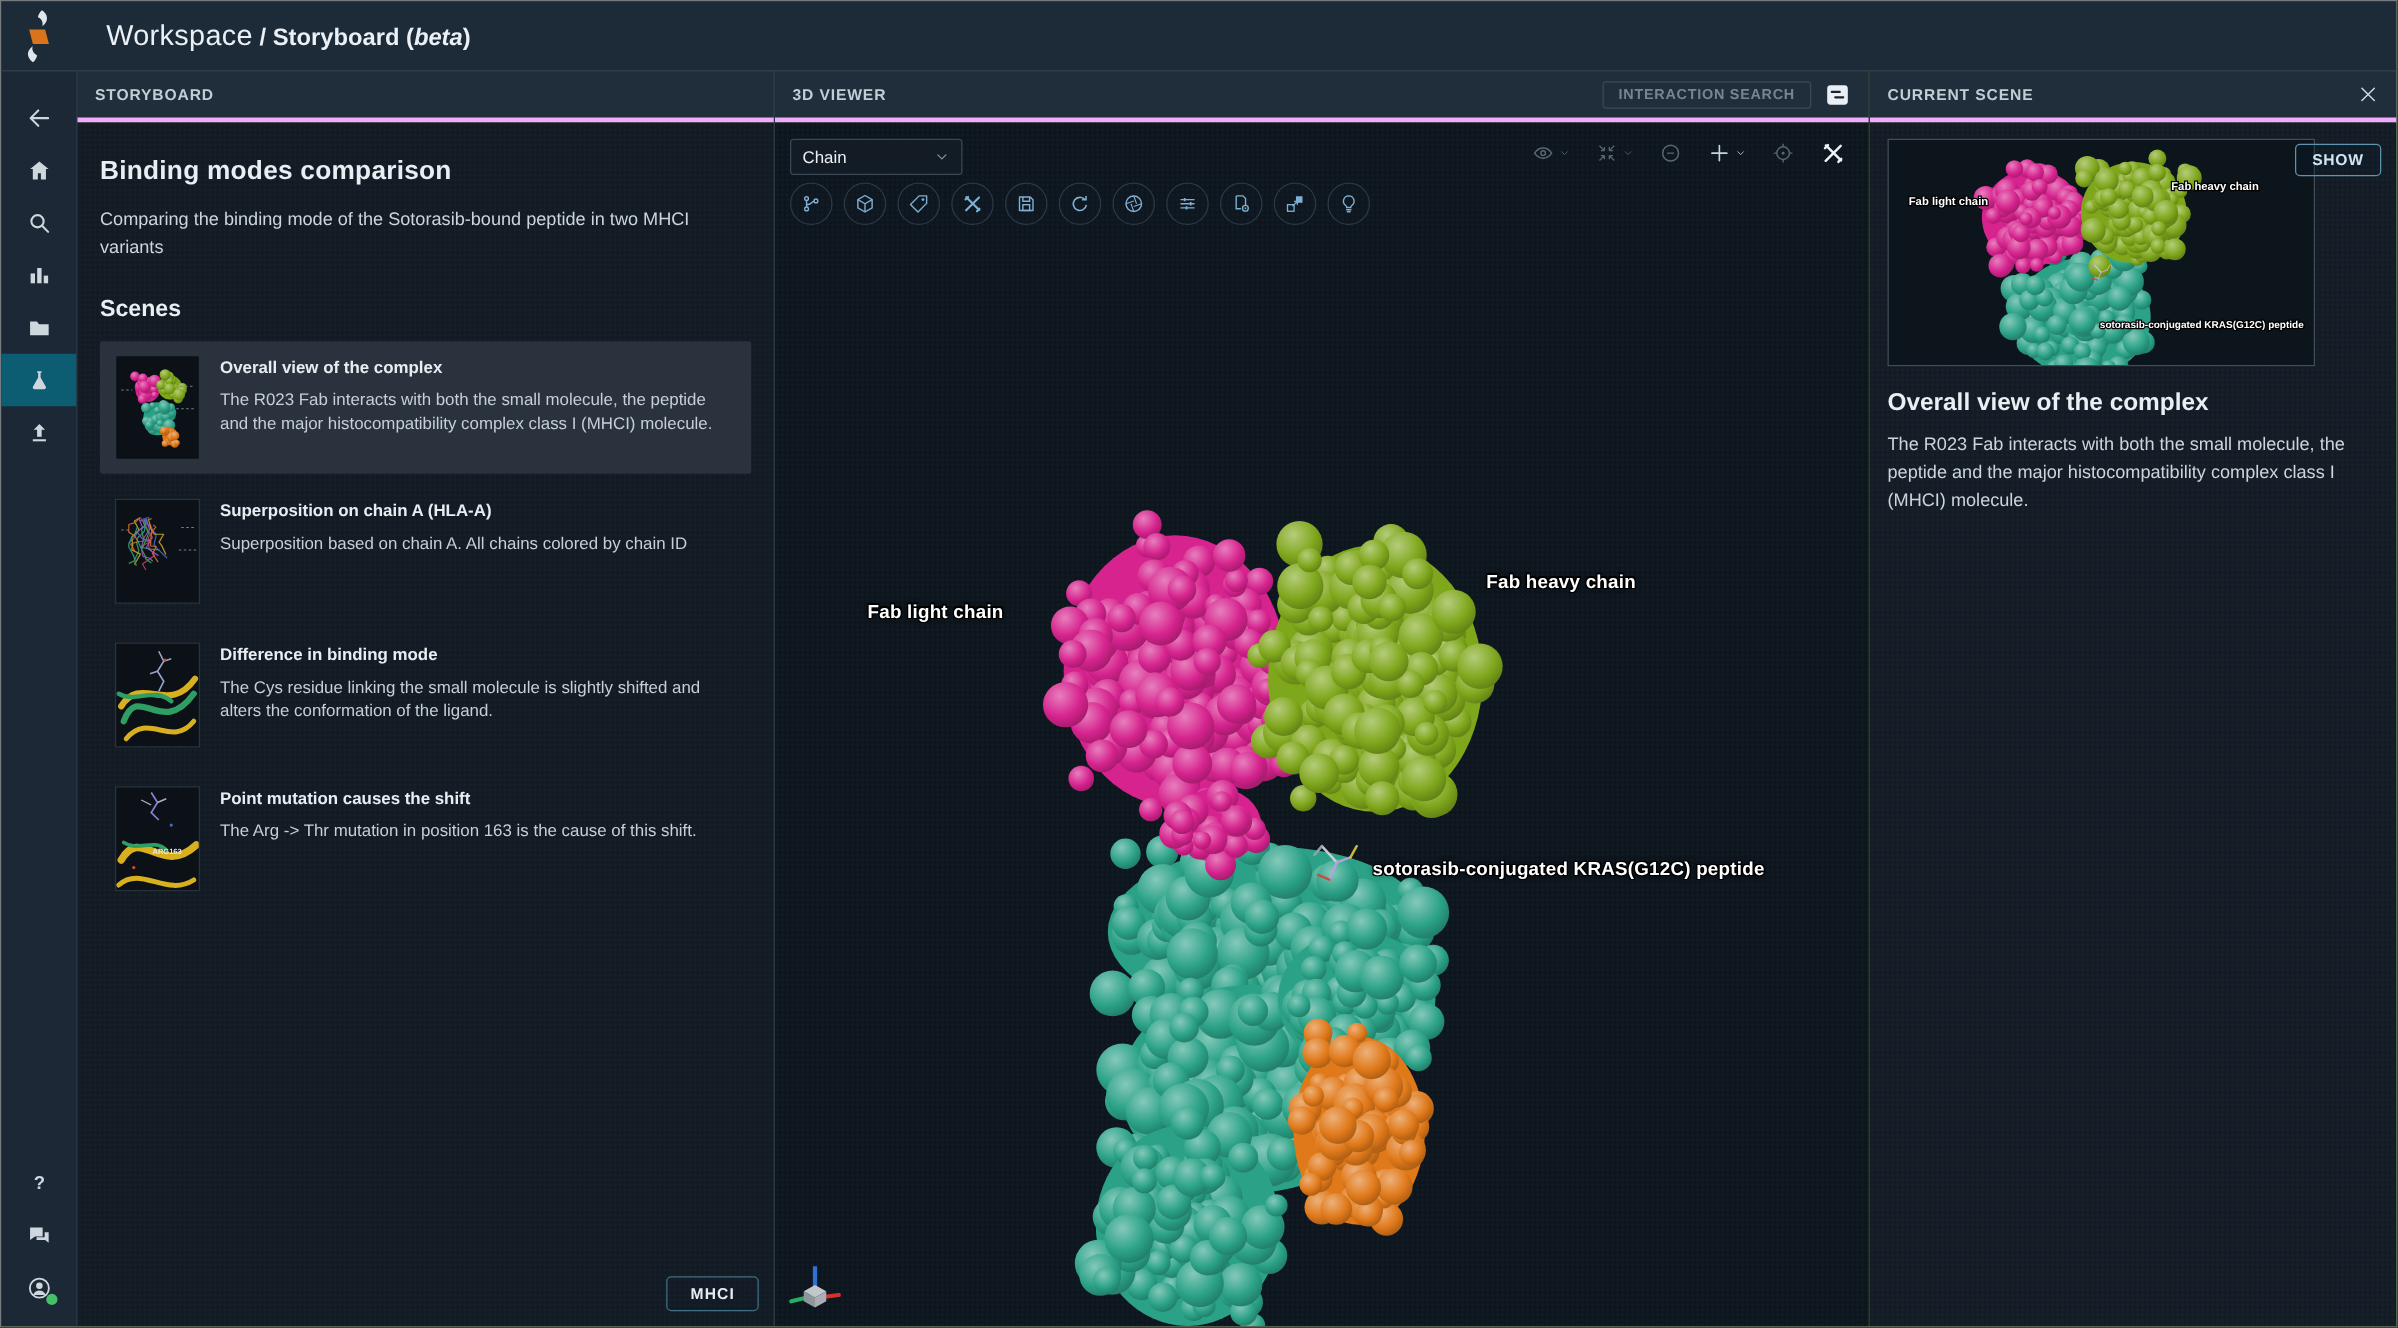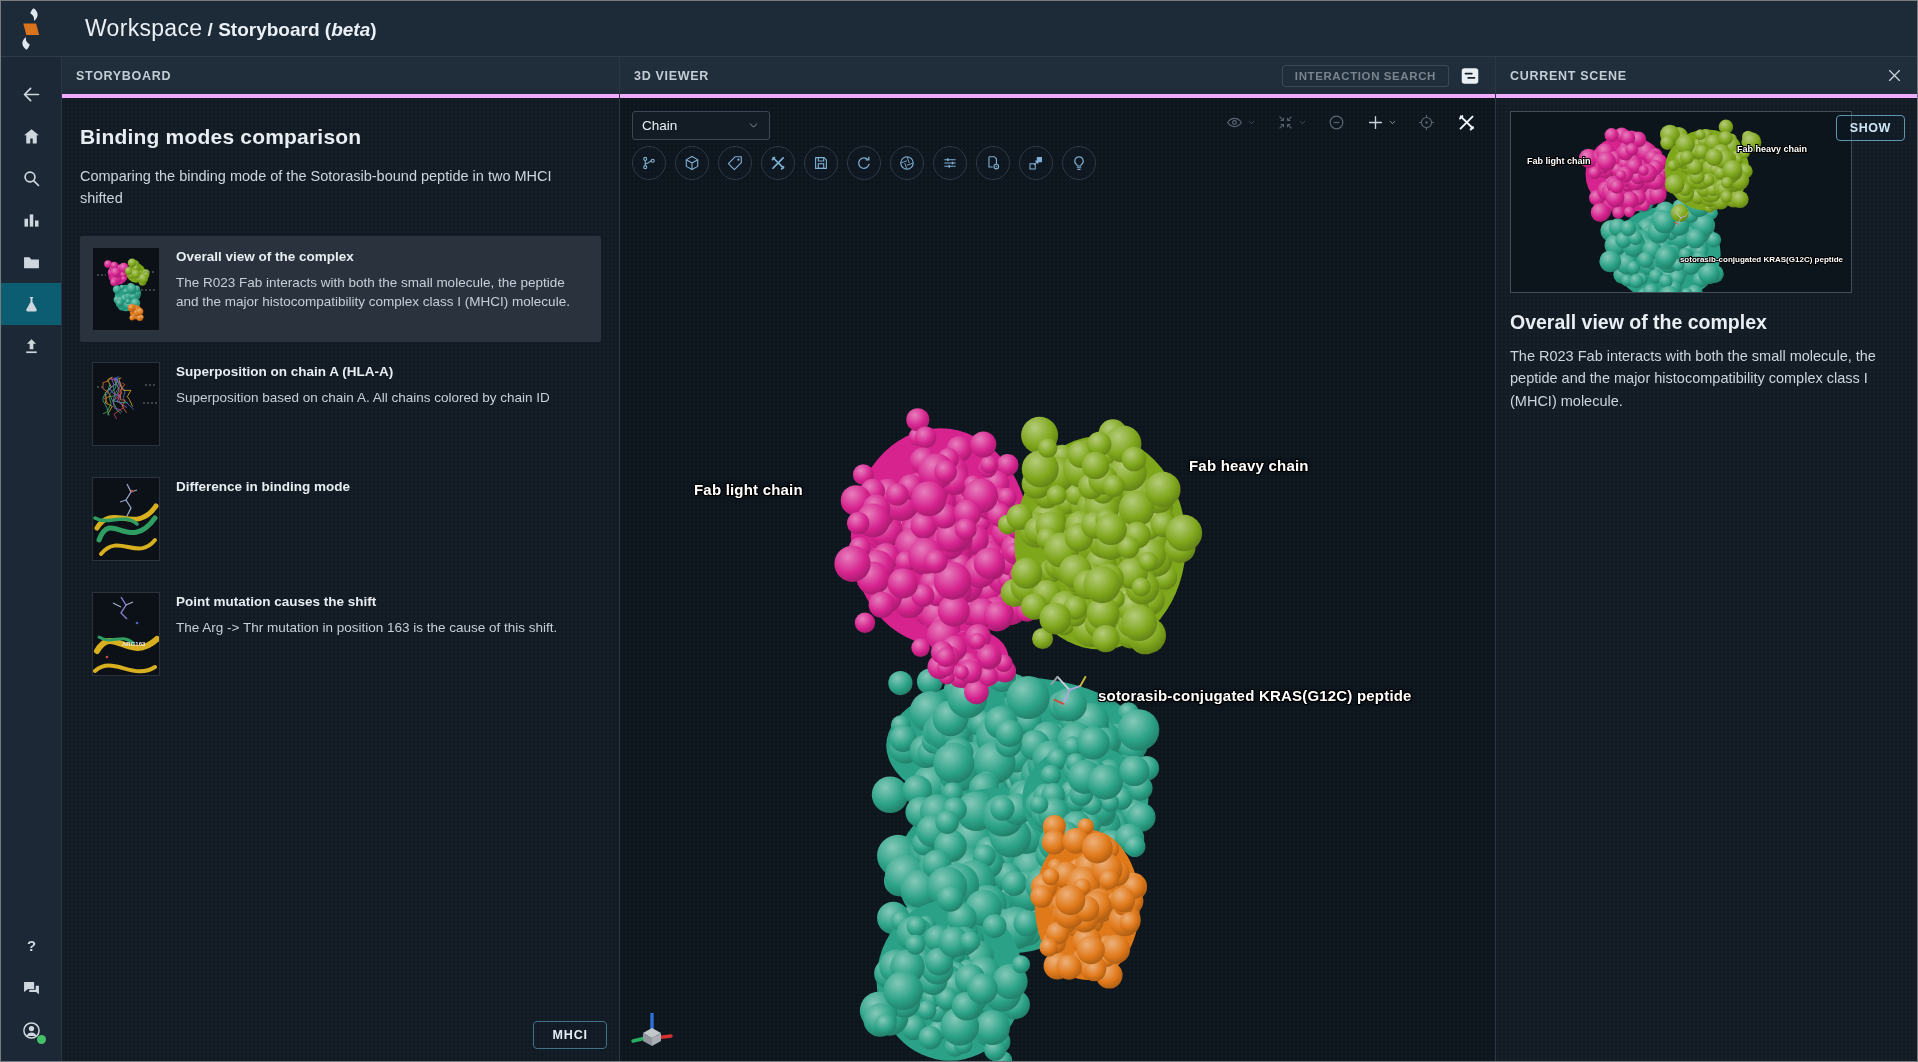--- a/index.html
+++ b/index.html
@@ -158,21 +158,22 @@
           <span class="dot"></span>
         </button>
     </nav>
 
     <section class="panel storyboard">
       <div class="panel-header">
           <span>STORYBOARD</span>
         </div>
       <div class="panel-body sb-body">
         <h1>Binding modes comparison</h1>
-        <p class="desc">Comparing the binding mode of the Sotorasib-bound peptide in two MHCI shifted</p>
+        <p class="desc">Comparing the binding mode of the Sotorasib-bound peptide in two MHCI variants</p>
+        <h2>Scenes</h2>
         <div class="scene-list">
           <div class="scene-card selected">
             <div class="scene-thumb">
                 <svg viewBox="0 0 66 82">
                   <defs>
                     <radialGradient id="grd5" cx="0.37" cy="0.3" r="0.85">
                       <stop offset="0%" stop-color="rgb(231,127,189)"></stop>
                       <stop offset="55%" stop-color="#d6238e"></stop>
                       <stop offset="100%" stop-color="rgb(143,23,95)"></stop>
                     </radialGradient>
@@ -336,20 +337,21 @@
                   <path d="M4 50 C20 24 42 58 63 28" fill="none" stroke="#d8b01f" stroke-width="5" stroke-linecap="round"></path>
                   <path d="M8 76 C26 54 44 84 62 62" fill="none" stroke="#d8b01f" stroke-width="4" stroke-linecap="round"></path>
                   <path d="M2 40 C16 48 30 34 44 46" fill="none" stroke="#2f9e62" stroke-width="3.5" stroke-linecap="round"></path>
                   <path d="M34 6 L38 14 L33 22 L38 30 L34 38" fill="none" stroke="#9aa5c8" stroke-width="1.3"></path>
                   <path d="M38 14 L44 12 M33 22 L27 24" fill="none" stroke="#9aa5c8" stroke-width="1.1"></path>
                   <circle cx="39" cy="13" r="1.2" fill="#cf4a38"></circle>
                 </svg>
               </div>
             <div class="scene-info">
               <h3>Difference in binding mode</h3>
+              <p>The Cys residue linking the small molecule is slightly shifted and alters the conformation of the ligand.</p>
             </div>
           </div>
           <div class="scene-card">
             <div class="scene-thumb">
                 <svg viewBox="0 0 66 82">
                   <path d="M28 4 L33 12 L28 20 L34 26" fill="none" stroke="#8a7fd0" stroke-width="1.4"></path>
                   <path d="M20 10 L28 14 M33 12 L40 9" fill="none" stroke="#aab3c8" stroke-width="1.1"></path>
                   <path d="M4 58 C20 30 36 72 64 46" fill="none" stroke="#d8b01f" stroke-width="6" stroke-linecap="round"></path>
                   <path d="M2 78 C20 62 40 88 62 74" fill="none" stroke="#d8b01f" stroke-width="4" stroke-linecap="round"></path>
                   <path d="M6 44 C18 52 30 40 40 50" fill="none" stroke="#2f9e62" stroke-width="3" stroke-linecap="round"></path>

